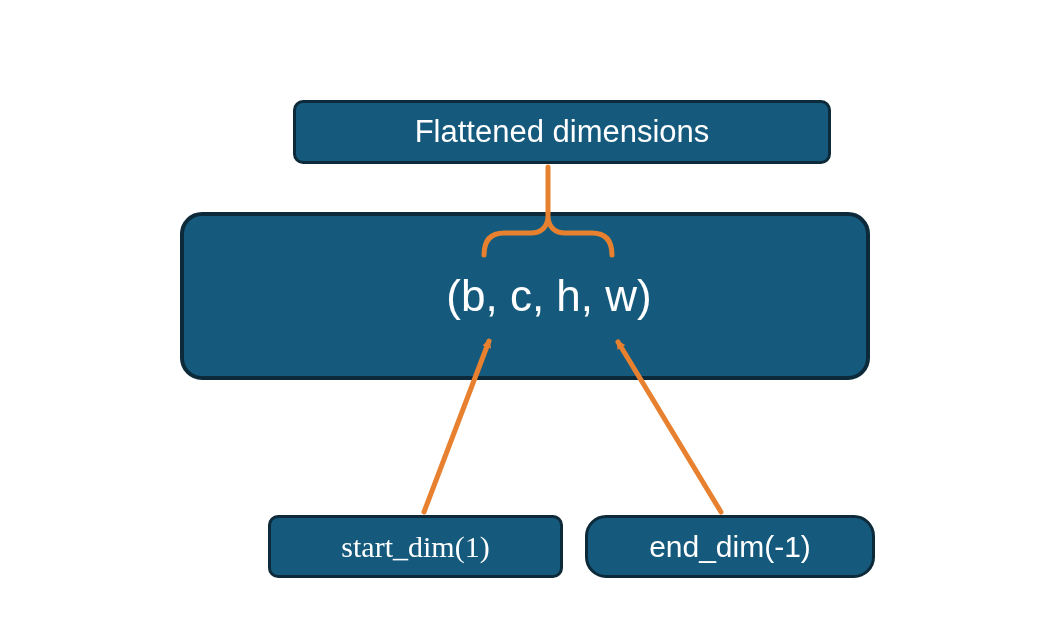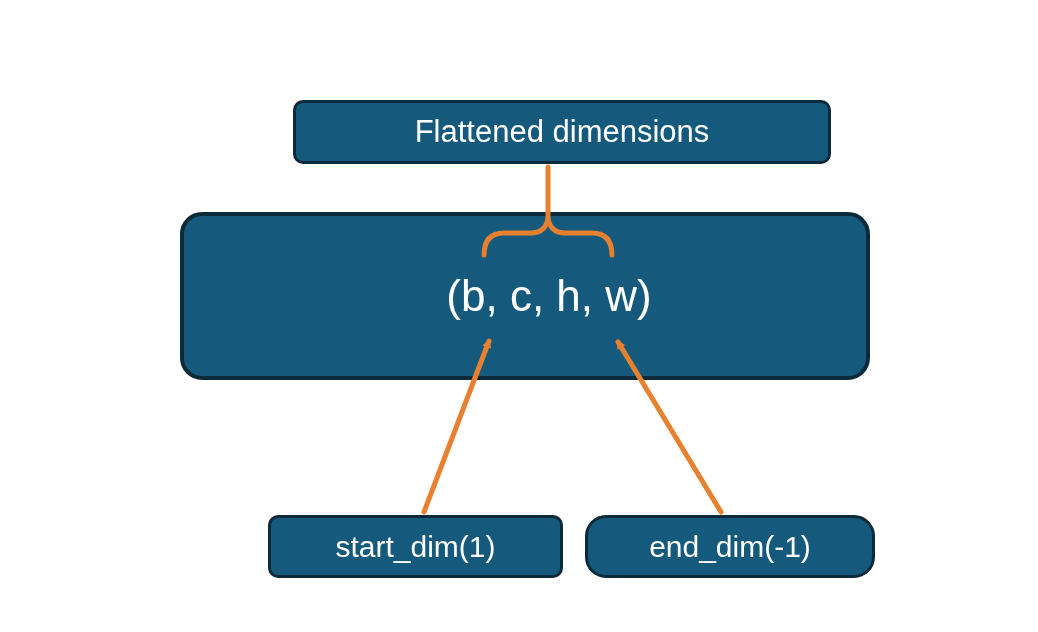--- a/index.html
+++ b/index.html
@@ -46,20 +46,21 @@
     border-radius: 22px;
     padding-left: 48px;
   }
   .node-start {
     left: 268px;
     top: 515px;
     width: 295px;
     height: 63px;
     font-size: 30px;
     border-radius: 10px;
+    font-family: Liberation Serif, serif;
   }
   .node-end {
     left: 585px;
     top: 515px;
     width: 290px;
     height: 63px;
     font-size: 30px;
     border-radius: 21px;
   }
   .overlay {

